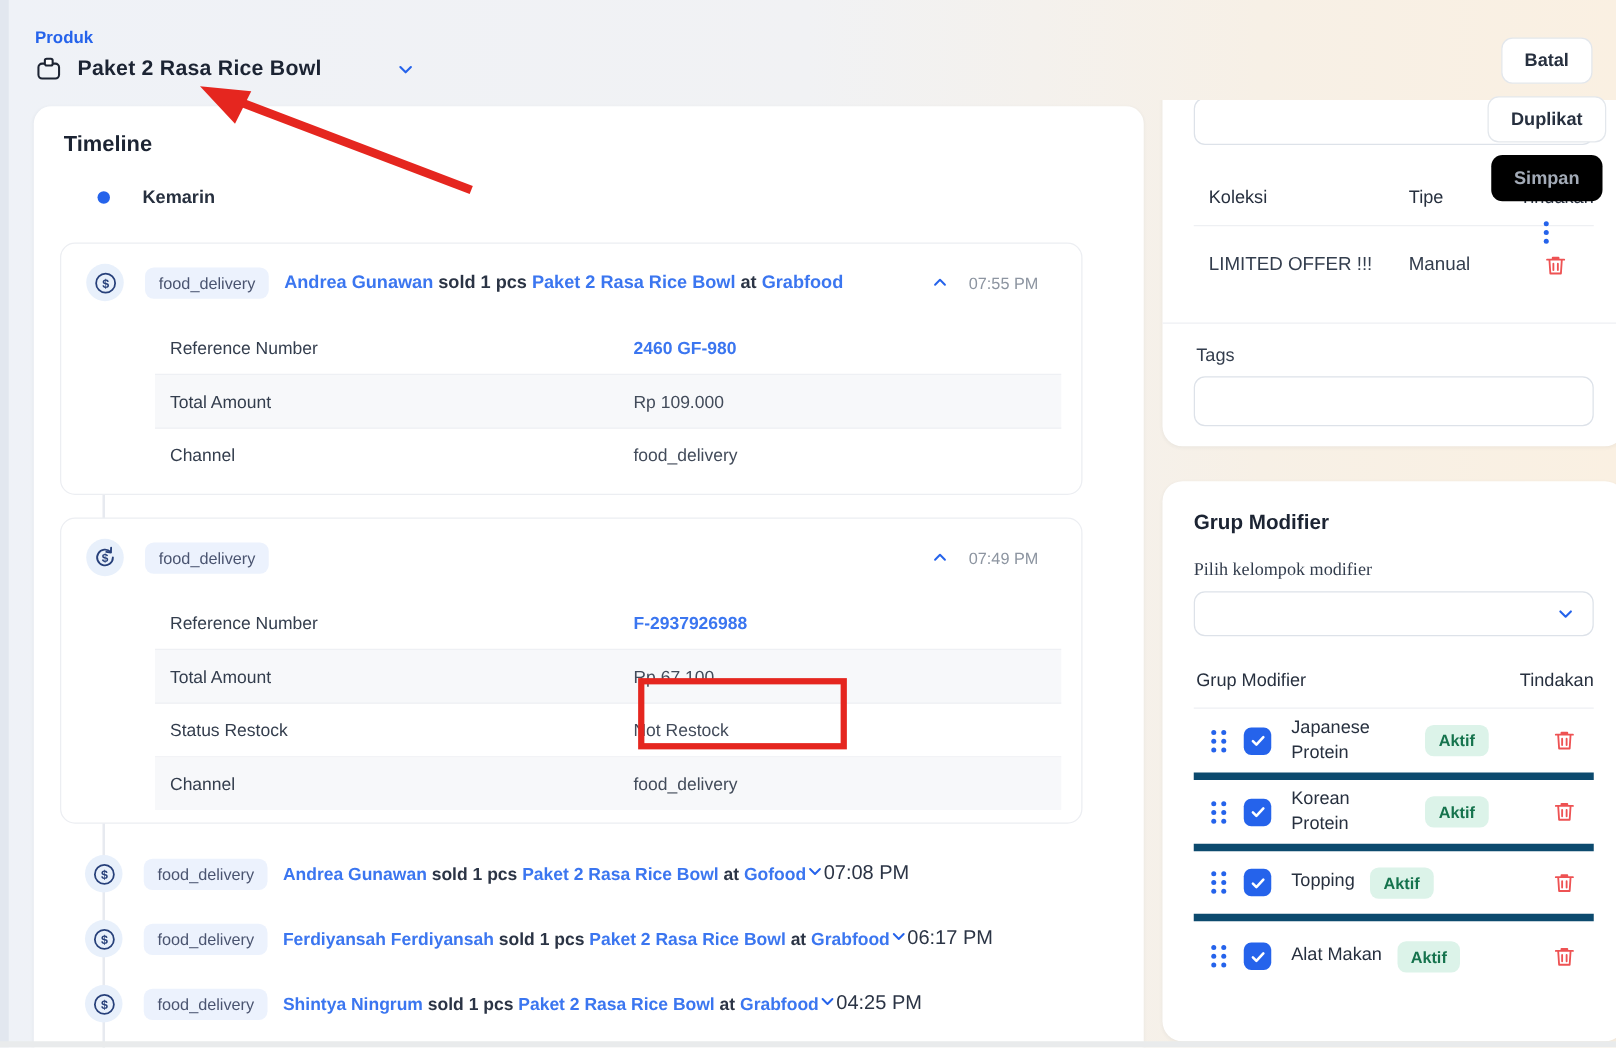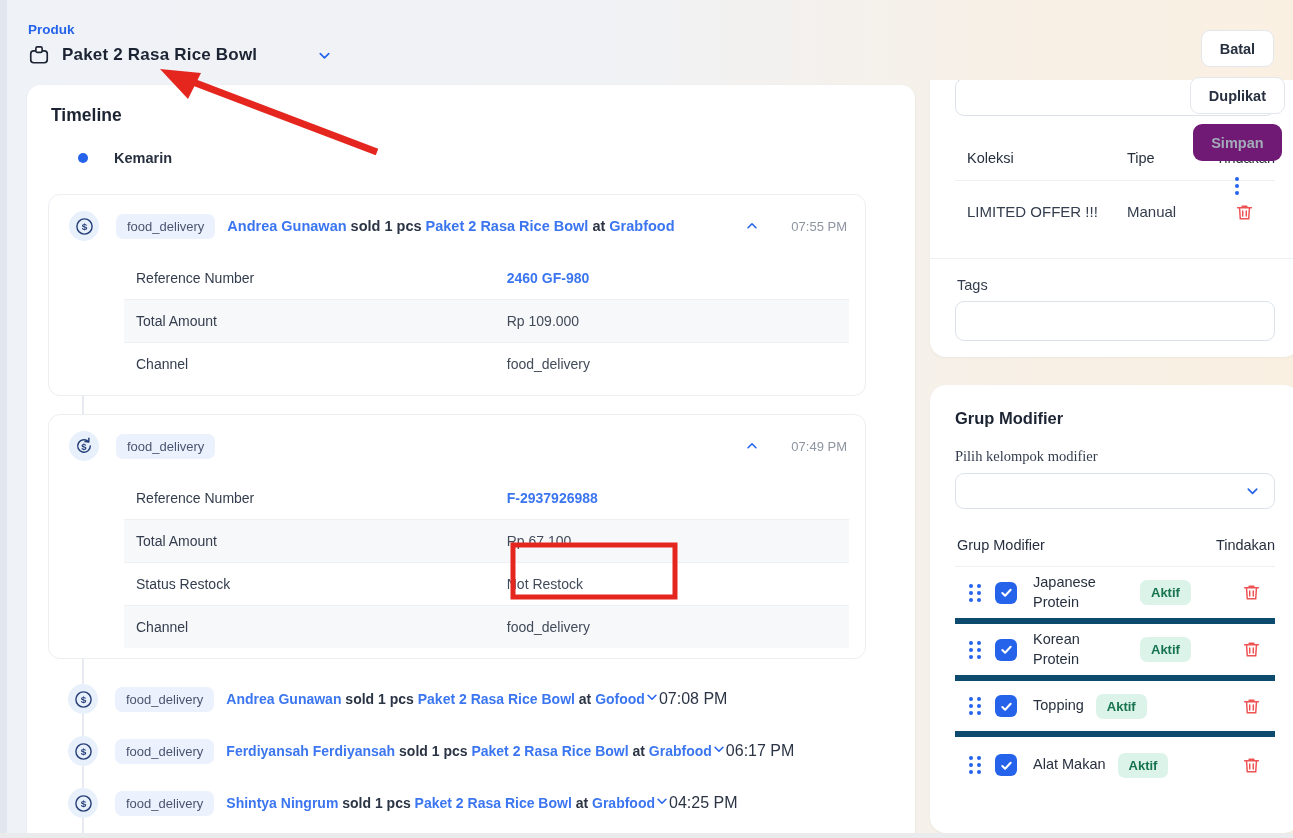--- a/index.html
+++ b/index.html
@@ -20,21 +20,21 @@
     background:linear-gradient(90deg,#eff2f7 0%,#f1f2f4 50%,#f7f0e6 78%,#faf0e2 100%);
   }
   .breadcrumb { position:absolute; left:28px; top:22px; font-size:13.5px; font-weight:bold; color:#2563eb; }
   .title-row { position:absolute; left:28px; top:44px; display:flex; align-items:center; gap:12px; }
   .page-title { font-size:17px; font-weight:bold; color:#1c2433; letter-spacing:.2px; }
   .title-chev { margin-left:48px; display:flex; }
   .header-actions { position:absolute; right:8px; top:30px; display:flex; align-items:center; gap:10px;flex-direction:column; }
   .btn { height:37px; padding:0 18px; border-radius:9px; font-size:14.5px; font-weight:bold;
          display:flex; align-items:center; justify-content:center; cursor:pointer;
          background:#ffffff; border:1px solid #e3e7ec; color:#27303f; }
-  .btn.disabled { background:#701a75; border:none; color:#a3abb7; }
+  .btn.disabled { background:#000000; border:none; color:#a3abb7; }
   .kebab { display:flex; flex-direction:column; gap:3px; padding:6px 10px; cursor:pointer; }
   .kebab i { width:4px; height:4px; border-radius:50%; background:#2563eb; }
 
   
   .main-card {
     position:absolute; left:27px; top:85px; width:888px; height:760px; z-index:1;
     background:#fff; border-radius:14px 14px 0 0; box-shadow:0 1px 3px rgba(40,50,70,.06);
     padding:20px 24px 0 0;
   }
   .tl-heading { font-size:17.5px; font-weight:bold; color:#1c2433; margin:0 0 0 24px; }
@@ -51,21 +51,21 @@
     padding:16px 16px 10px 12px;
   }
   .entry-head { display:flex; align-items:center; }
   .tl-icon { width:30px; height:30px; border-radius:50%; background:#e8f0fb; margin-left:8px;
              display:flex; align-items:center; justify-content:center; flex:0 0 auto; }
   .badge-fd { margin-left:17px; background:#ecf2fd; color:#4a5470; font-size:13px;
               padding:5px 11px; border-radius:7px; flex:0 0 auto; }
   .entry-text { margin-left:12px; font-size:14.5px; font-weight:bold; color:#2b3445; }
   .entry-text .link { color:#3b76f0; text-decoration:none; }
   .entry-head .chev { margin-left:auto; display:flex; cursor:pointer; padding:2px; }
-  .entry-head .time { width:72px; text-align:right; margin-left:14px; margin-right:2px;
+  .entry-head .time { width:72px; margin-left:14px; margin-right:2px;
                       font-size:13px; color:#8d95a1; flex:0 0 auto; }
   .entry-details { margin:16px 0 0 63px; }
   .detail-row { display:flex; align-items:center; padding:13px 0 13px 12px; border-bottom:1px solid #eef0f4; }
   .detail-row:last-child { border-bottom:none; }
   .detail-row:nth-child(even) { background:#f7f8fa; }
   .detail-label { width:52%; font-size:14px; color:#333d4d; }
   .detail-value { font-size:14px; color:#424b5a; }
   .detail-value.link { color:#3b76f0; font-weight:bold; }
 
   .tl-row { position:relative; z-index:2; display:flex; align-items:center; margin:0 25px 0 21px; padding:11px 16px 11px 20px; }

